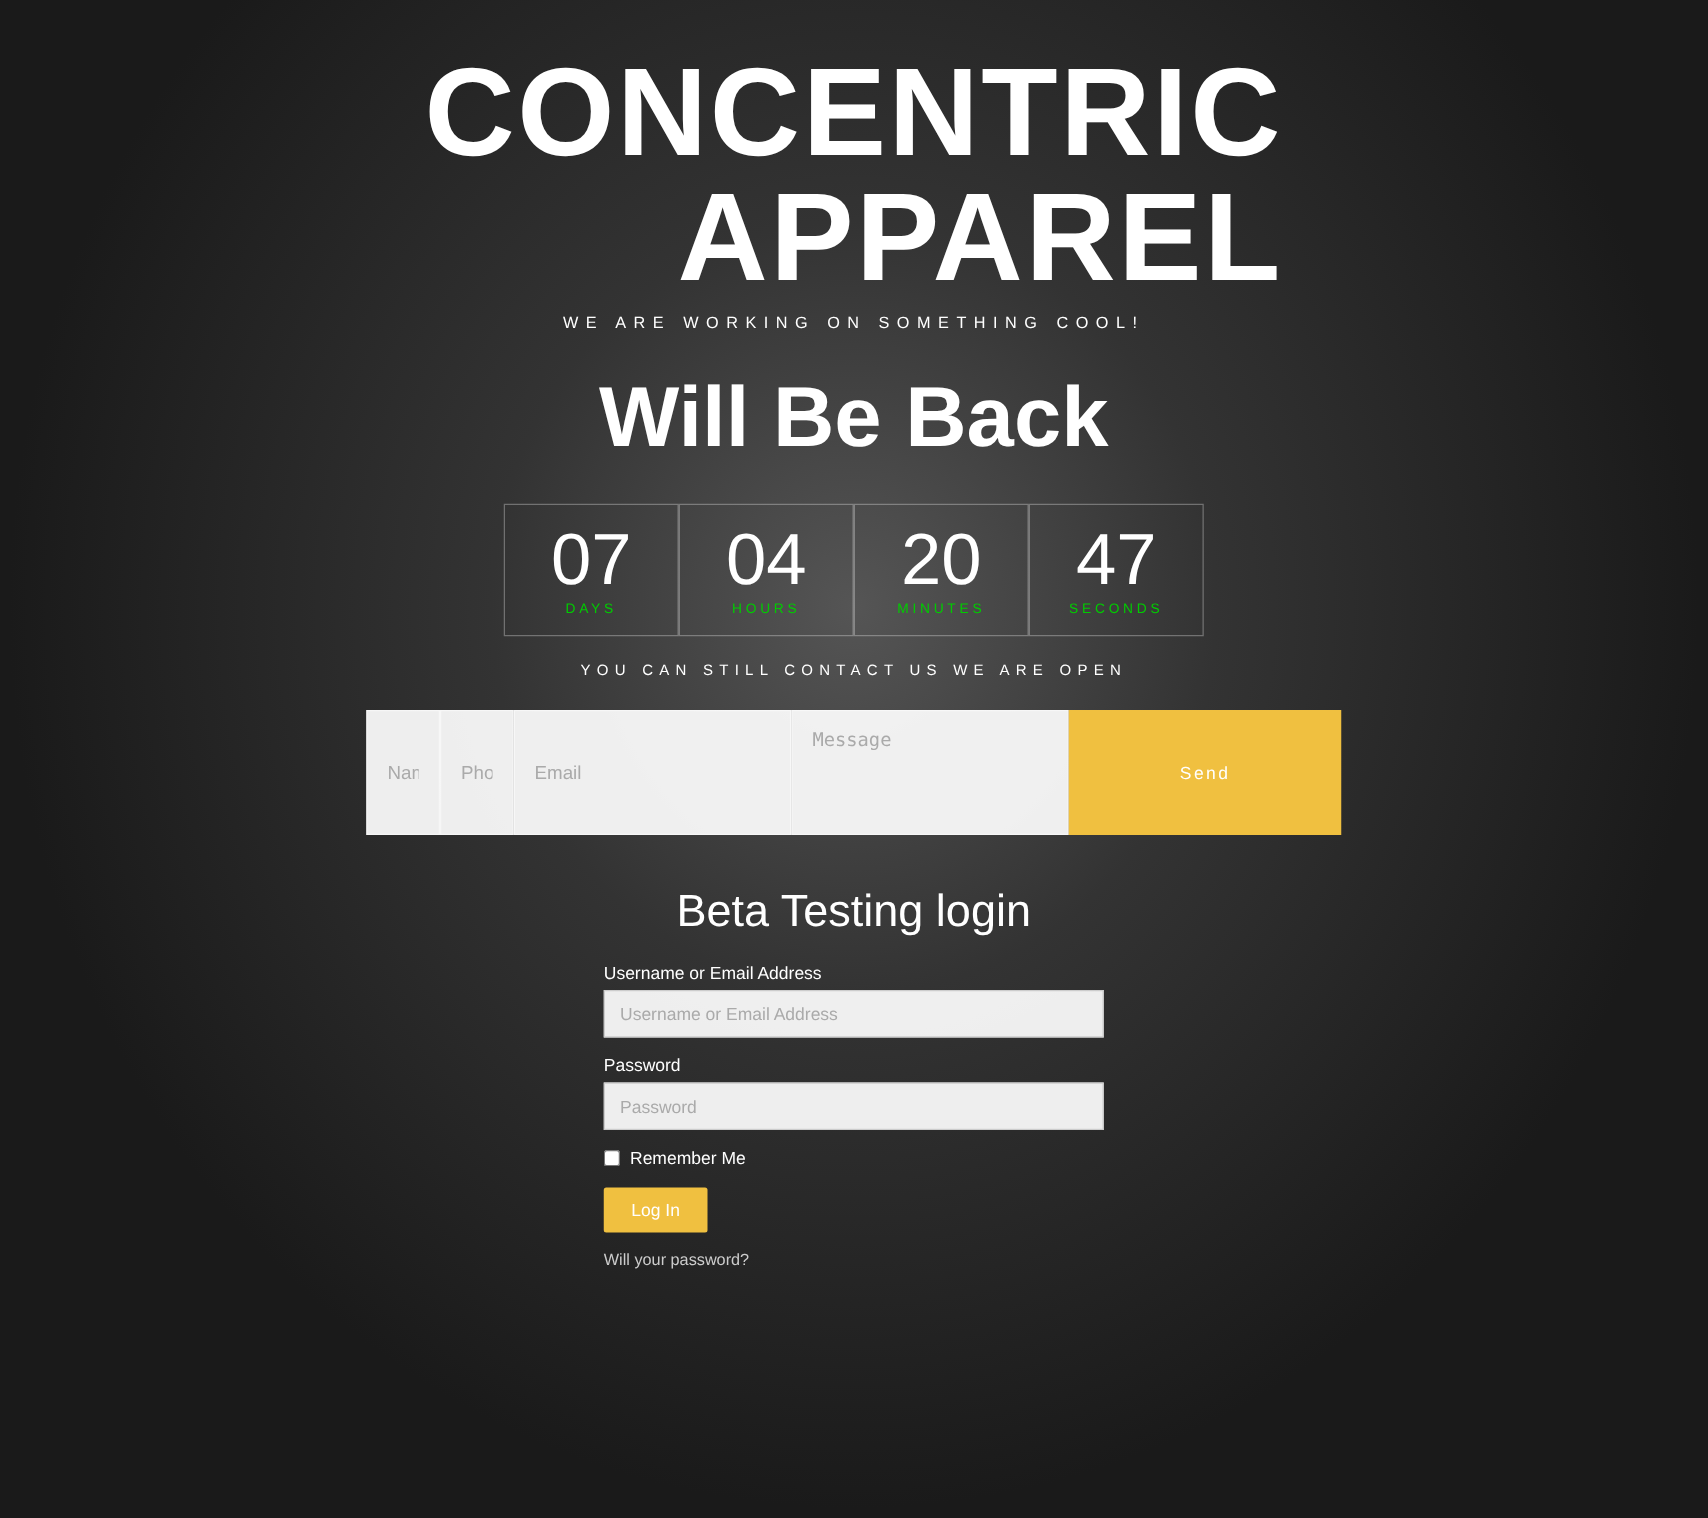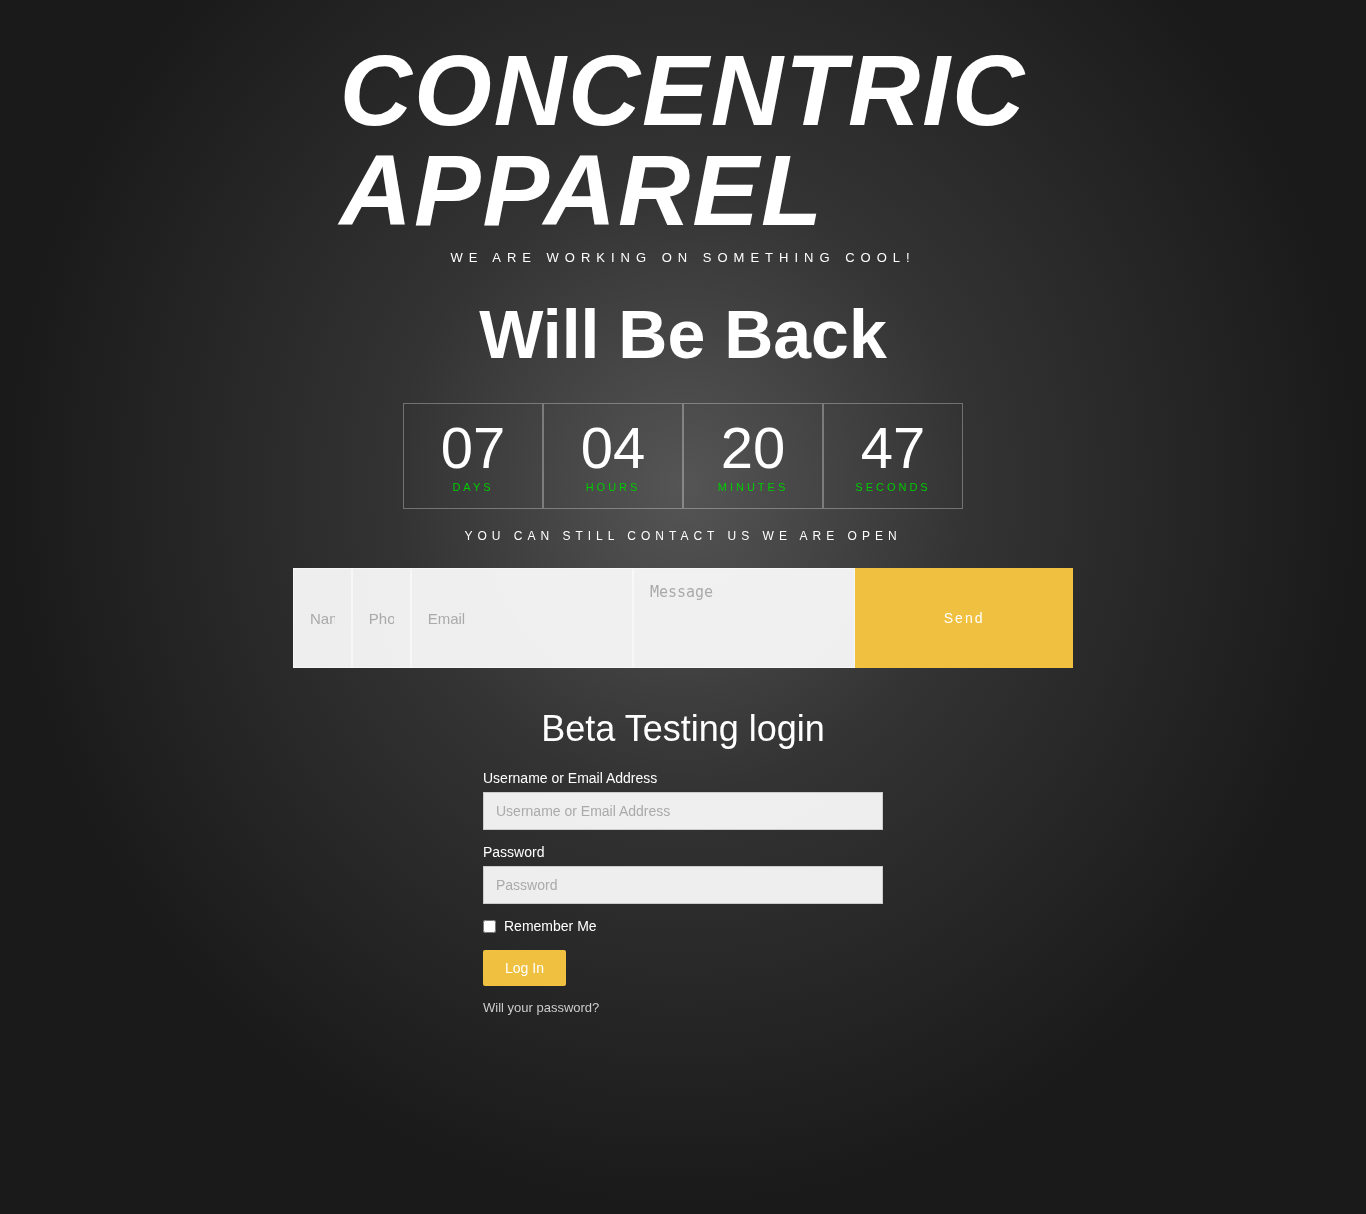--- a/index.html
+++ b/index.html
@@ -29,25 +29,24 @@
       flex-direction: column;
       align-items: center;
       padding: 40px 20px 60px;
     }
 
     
     .main-title {
       font-size: 100px;
       font-weight: 900;
       color: #ffffff;
-      text-align: left;
+      text-align: right;
       line-height: 1;
       letter-spacing: 2px;
       margin-bottom: 10px;
-      font-style: italic;
     }
 
     .subtitle-tagline {
       font-size: 13px;
       letter-spacing: 6px;
       color: #ffffff;
       text-align: center;
       margin-bottom: 30px;
       font-weight: 400;
     }

